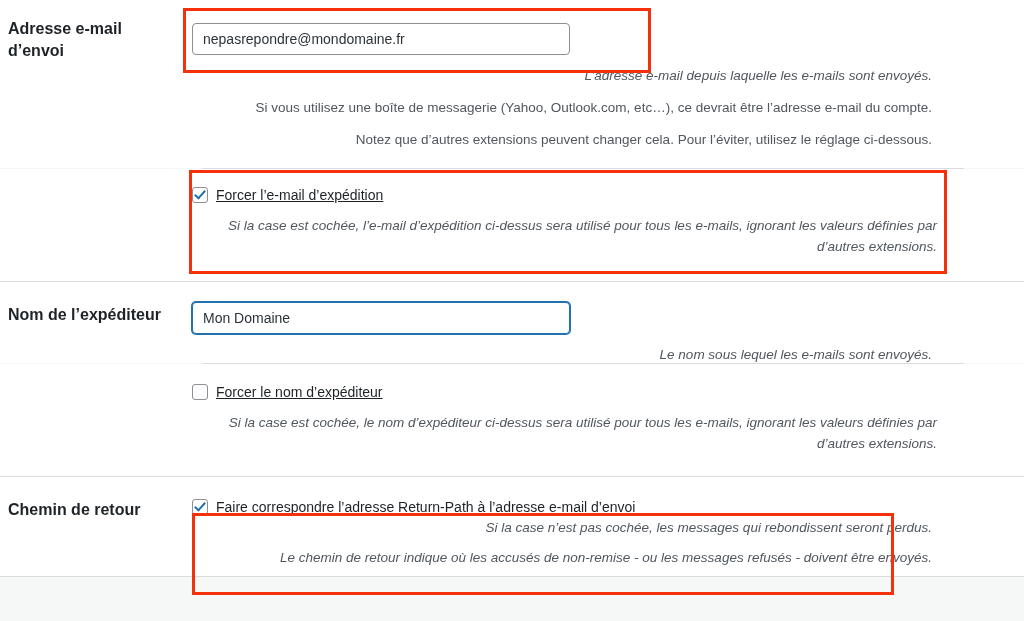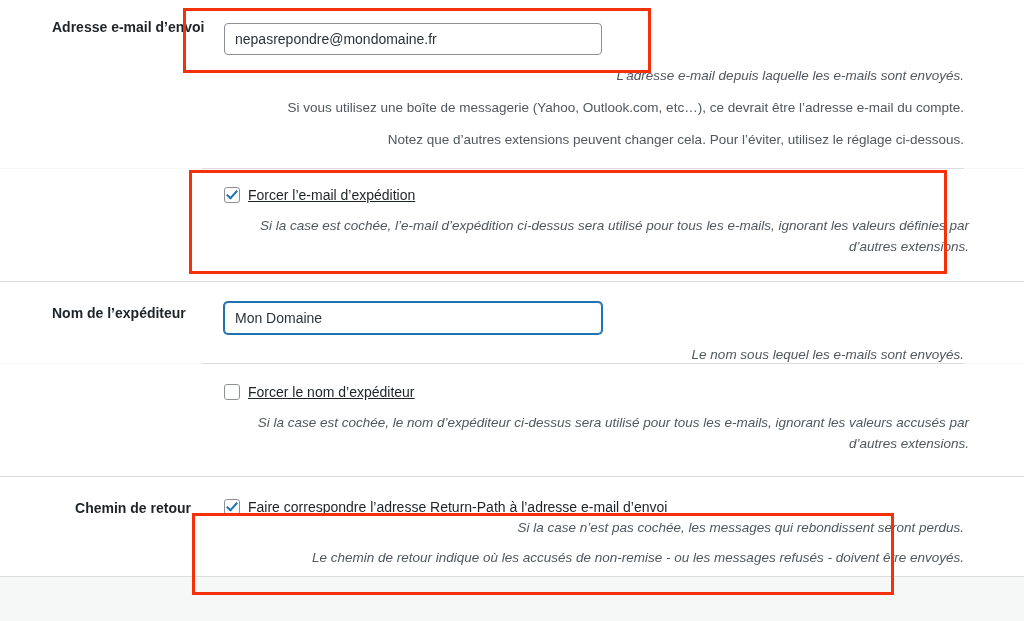--- a/index.html
+++ b/index.html
@@ -25,27 +25,26 @@
   
   .row {
     display: flex;
     align-items: flex-start;
     background: #ffffff;
     position: relative;
   }
   .row-label {
     width: 192px;
     flex: 0 0 192px;
-    padding: 18px 10px 18px 20px;
+    padding: 18px 10px 18px 8px;
     box-sizing: border-box;
     font-weight: bold;
-    font-size: 14px;
+    font-size: 16px;
     color: #1d2327;
     line-height: 1.4;
-    margin-left: 32px;
   }
   .row-body {
     flex: 1 1 auto;
     padding: 23px 20px 14px 0;
     box-sizing: border-box;
   }
 
   
   .divider {
     height: 1px;
@@ -182,28 +181,28 @@
 
   <div class="divider inset"></div>
 
   <div class="row" style="height:112px;">
     <div class="row-label"></div>
     <div class="row-body" style="padding-top:18px;">
       <div class="checkbox-line">
         <span class="cb"></span>
         <span class="cb-label">Forcer le nom d’expéditeur</span>
       </div>
-      <p class="desc wide">Si la case est cochée, le nom d’expéditeur ci-dessus sera utilisé pour tous les e-mails, ignorant les valeurs accusés par d’autres extensions.</p>
+      <p class="desc wide">Si la case est cochée, le nom d’expéditeur ci-dessus sera utilisé pour tous les e-mails, ignorant les valeurs définies par d’autres extensions.</p>
     </div>
   </div>
 
   <div class="section-gap"></div>
 
   <div class="row" style="height:99px;">
-    <div class="row-label" style="padding-top:22px;text-align:center;">Chemin de retour</div>
+    <div class="row-label" style="padding-top:22px;">Chemin de retour</div>
     <div class="row-body" style="padding-top:20px;">
       <div class="checkbox-line">
         <span class="cb checked"></span>
         <span class="cb-label">Faire correspondre l’adresse Return-Path à l’adresse e-mail d’envoi</span>
       </div>
       <p class="desc" style="margin-top:1px;">Si la case n’est pas cochée, les messages qui rebondissent seront perdus.</p>
       <p class="desc" style="margin-top:9px;">Le chemin de retour indique où les accusés de non-remise - ou les messages refusés - doivent être envoyés.</p>
     </div>
   </div>
 

